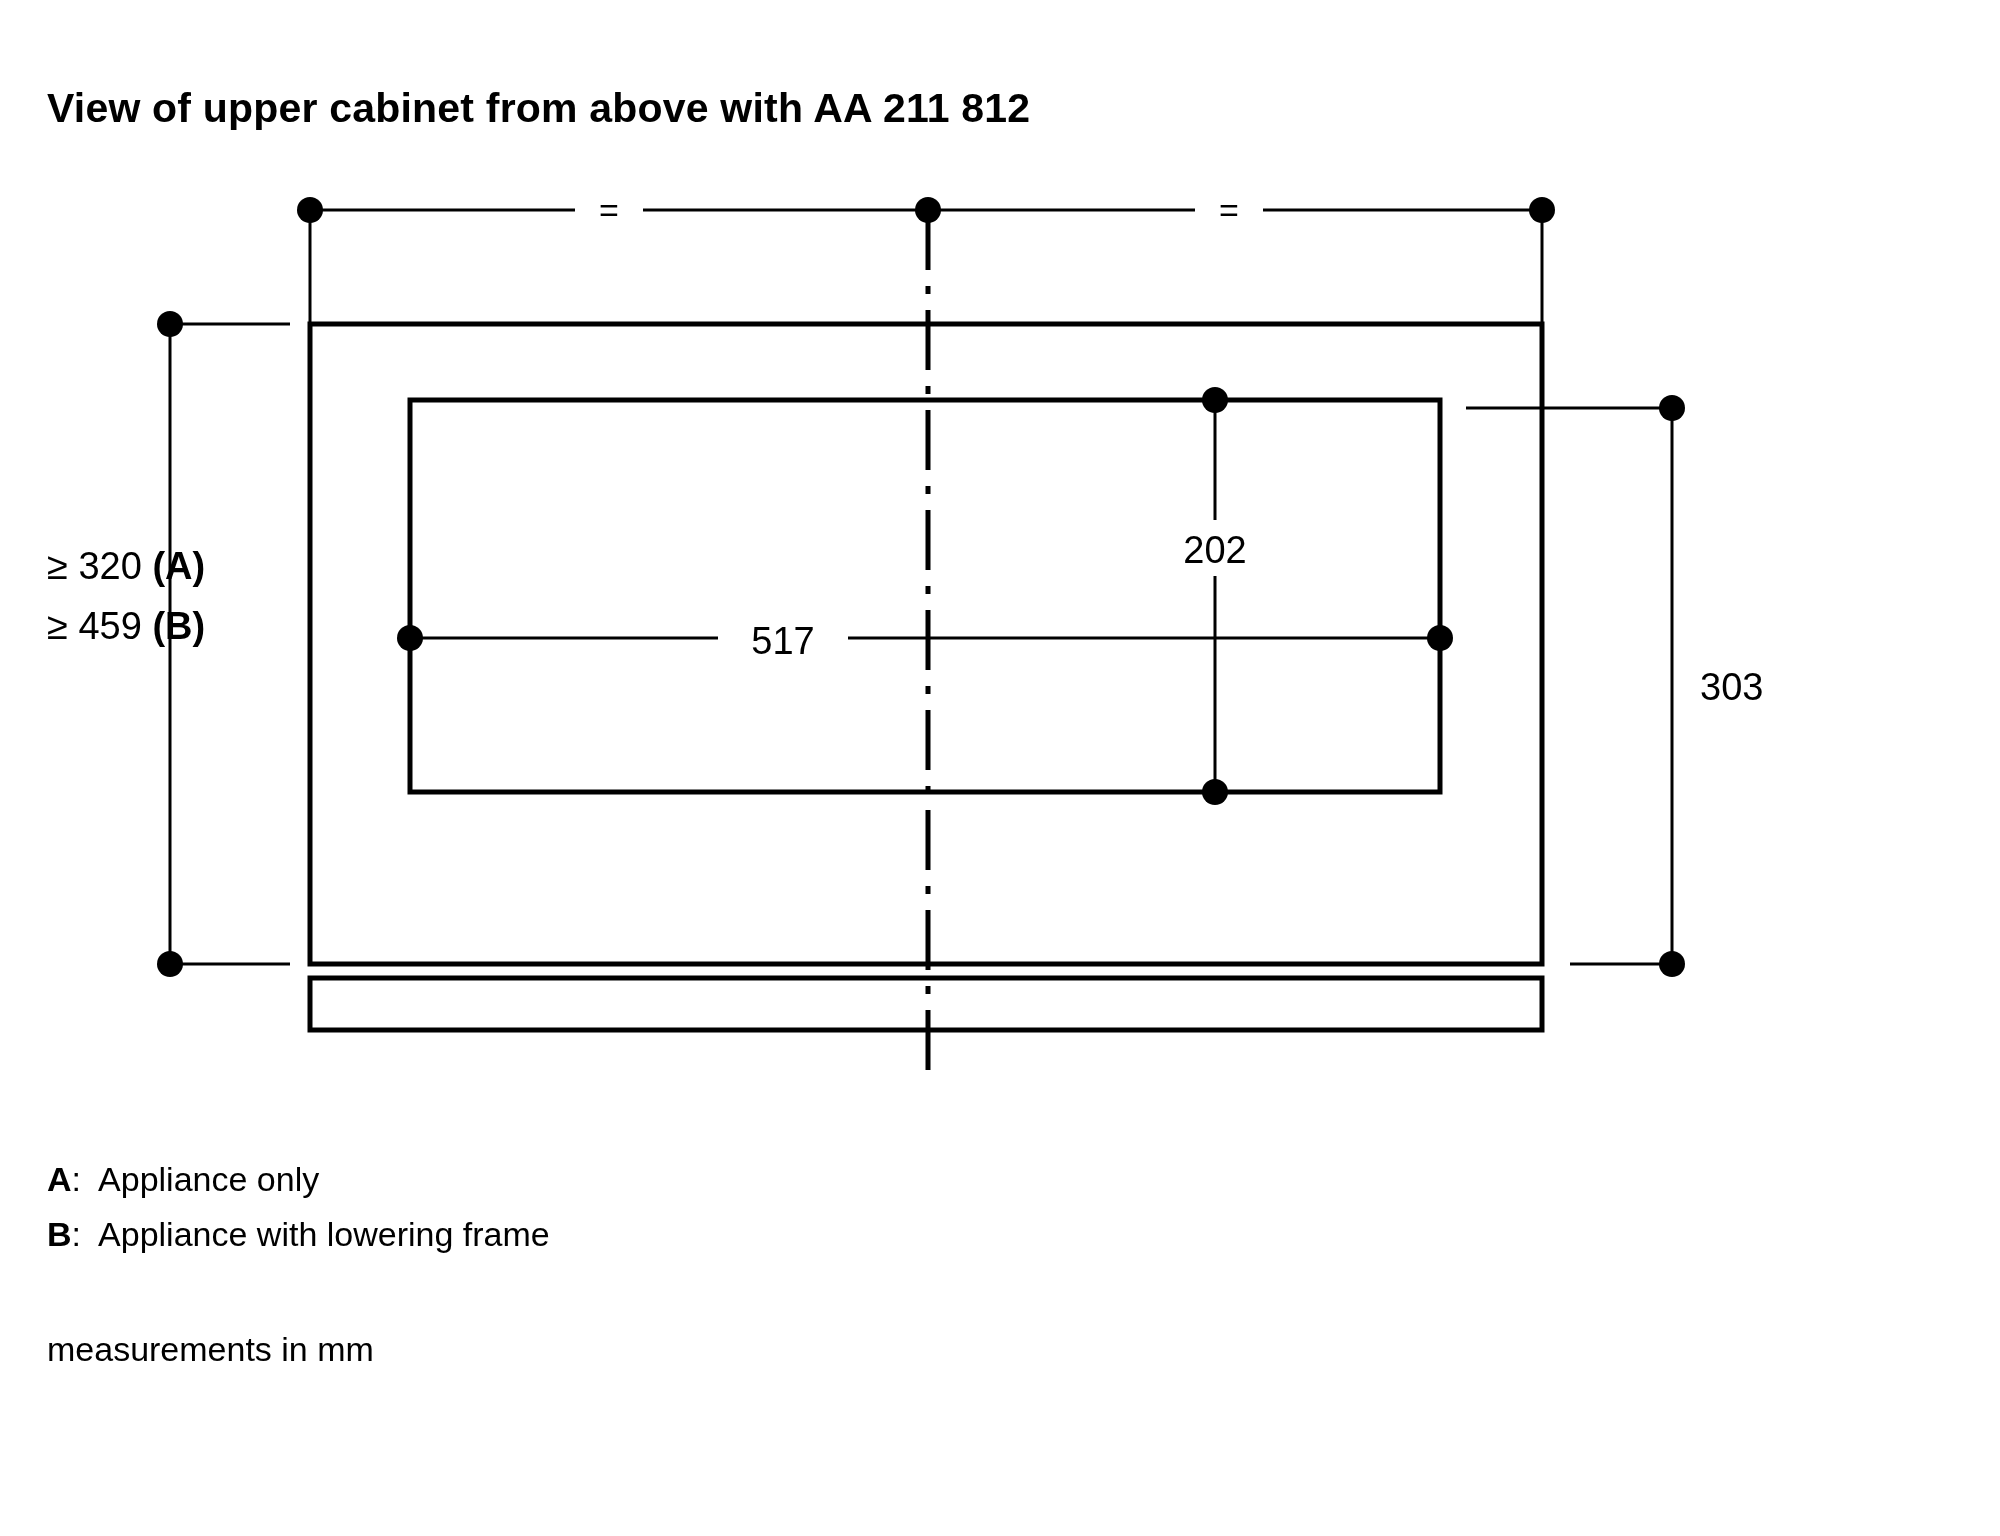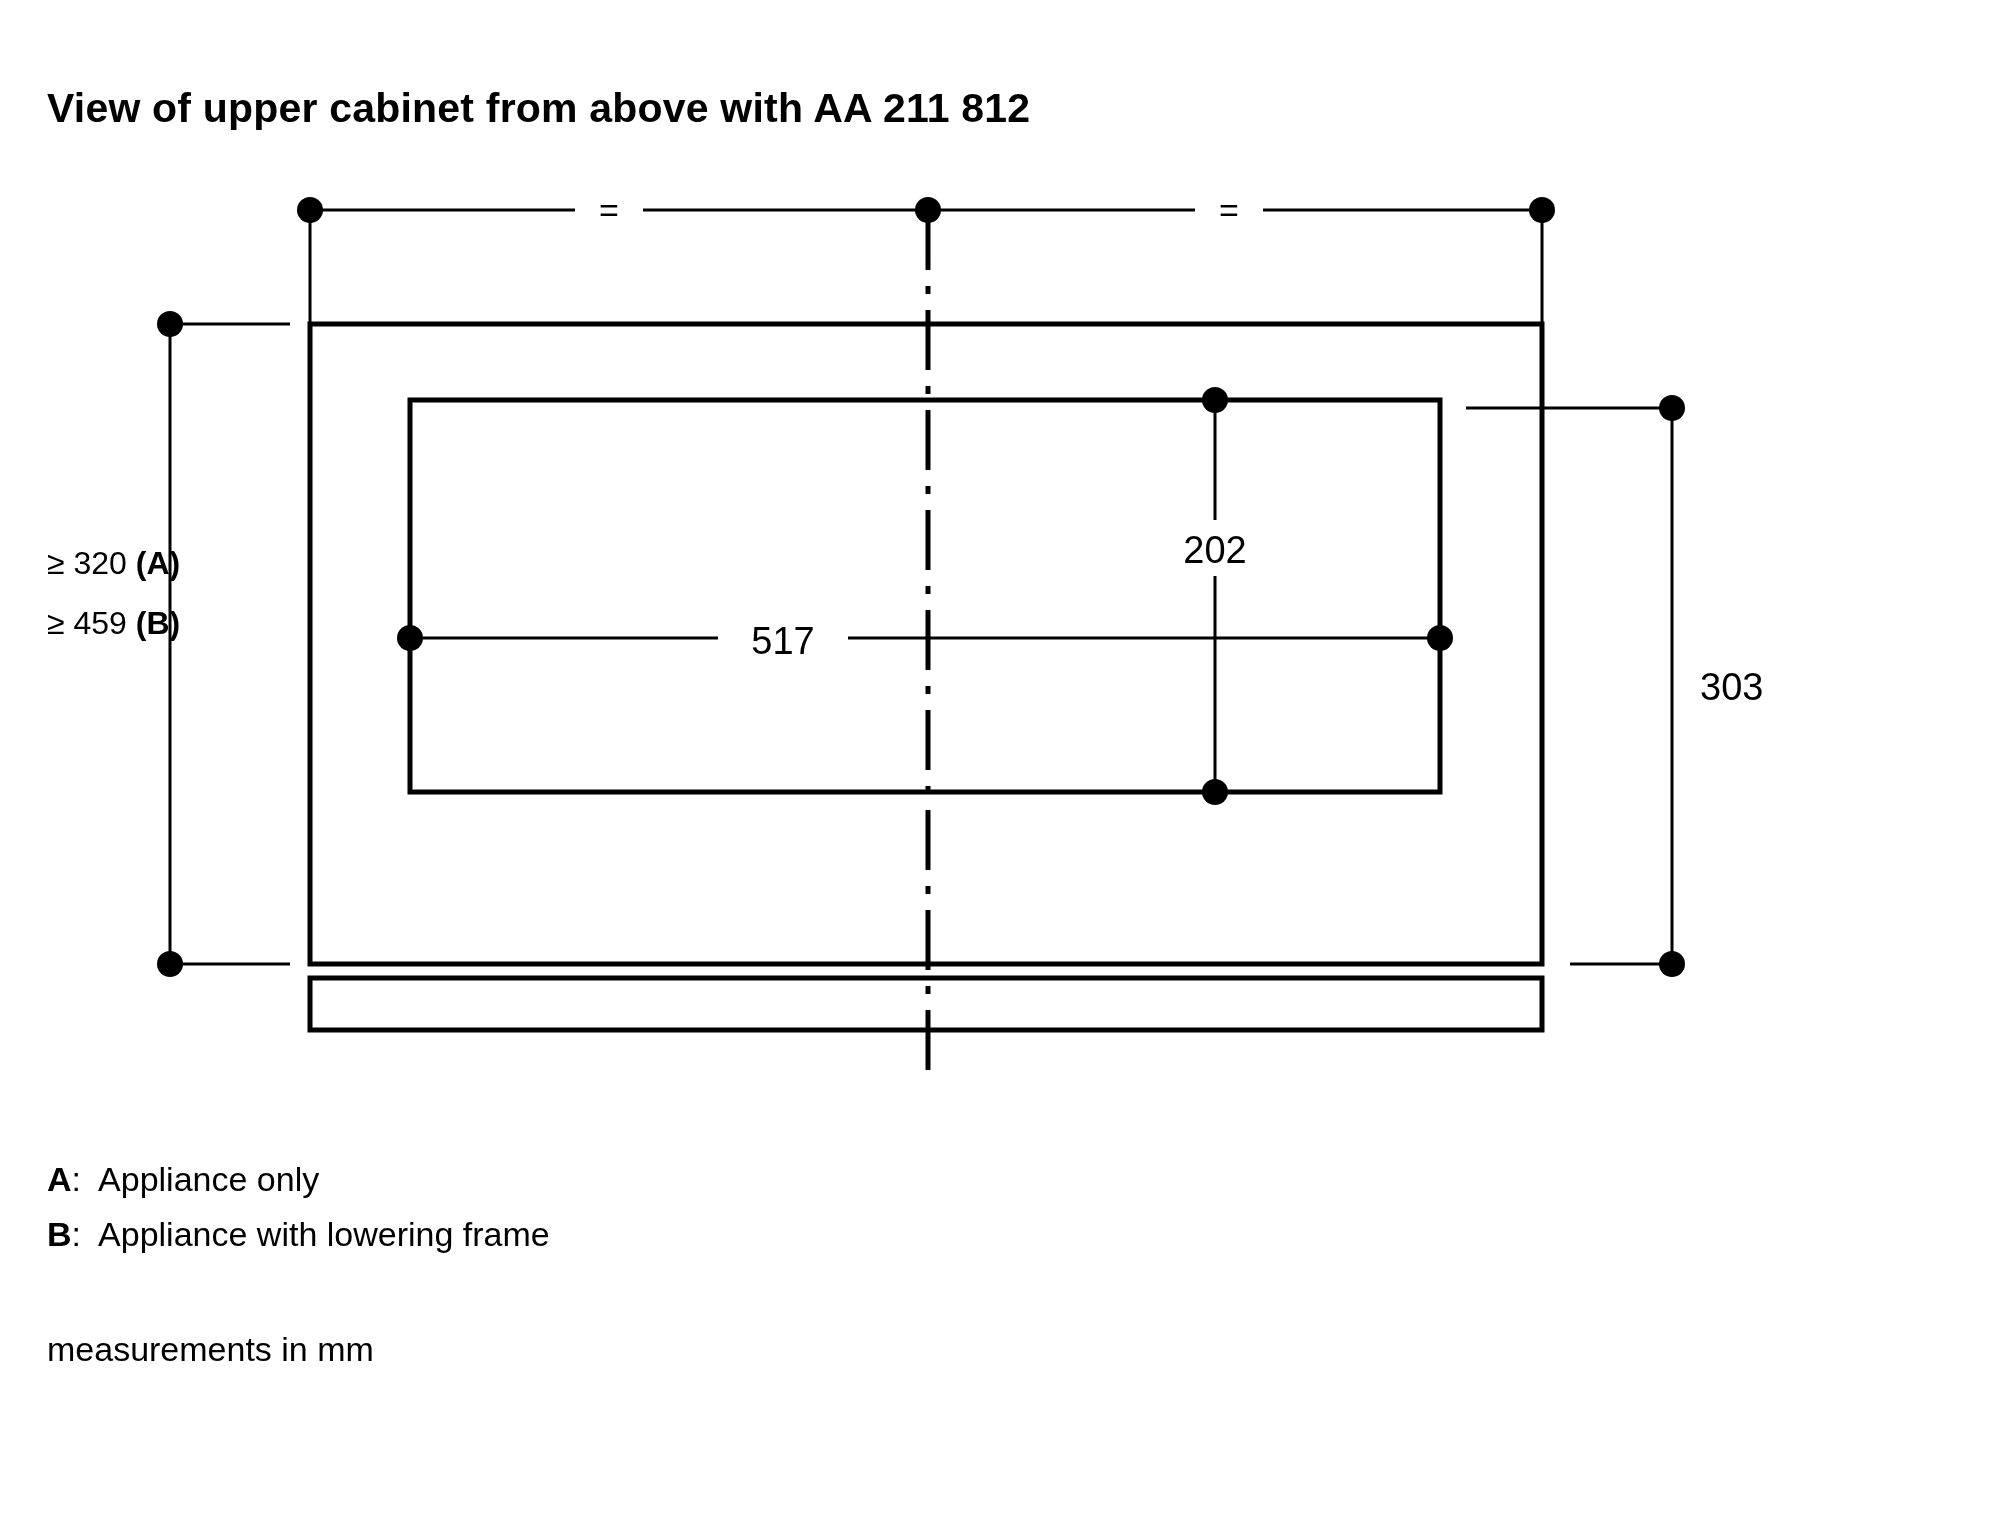--- a/index.html
+++ b/index.html
@@ -51,21 +51,21 @@
     fill: #000000;
     font-family: "Liberation Sans", sans-serif;
   }
   .eq {
     font-size: 34px;
     fill: #000000;
     font-family: "Liberation Sans", sans-serif;
   }
   .side-label {
     position: absolute;
-    font-size: 32px;
+    font-size: 38px;
     white-space: nowrap;
   }
   .side-label b { font-weight: bold; }
   #label-a { left: 47px; top: 545px; }
   #label-b { left: 47px; top: 605px; }
 </style>
 </head>
 <body>
 
 <div id="page">

